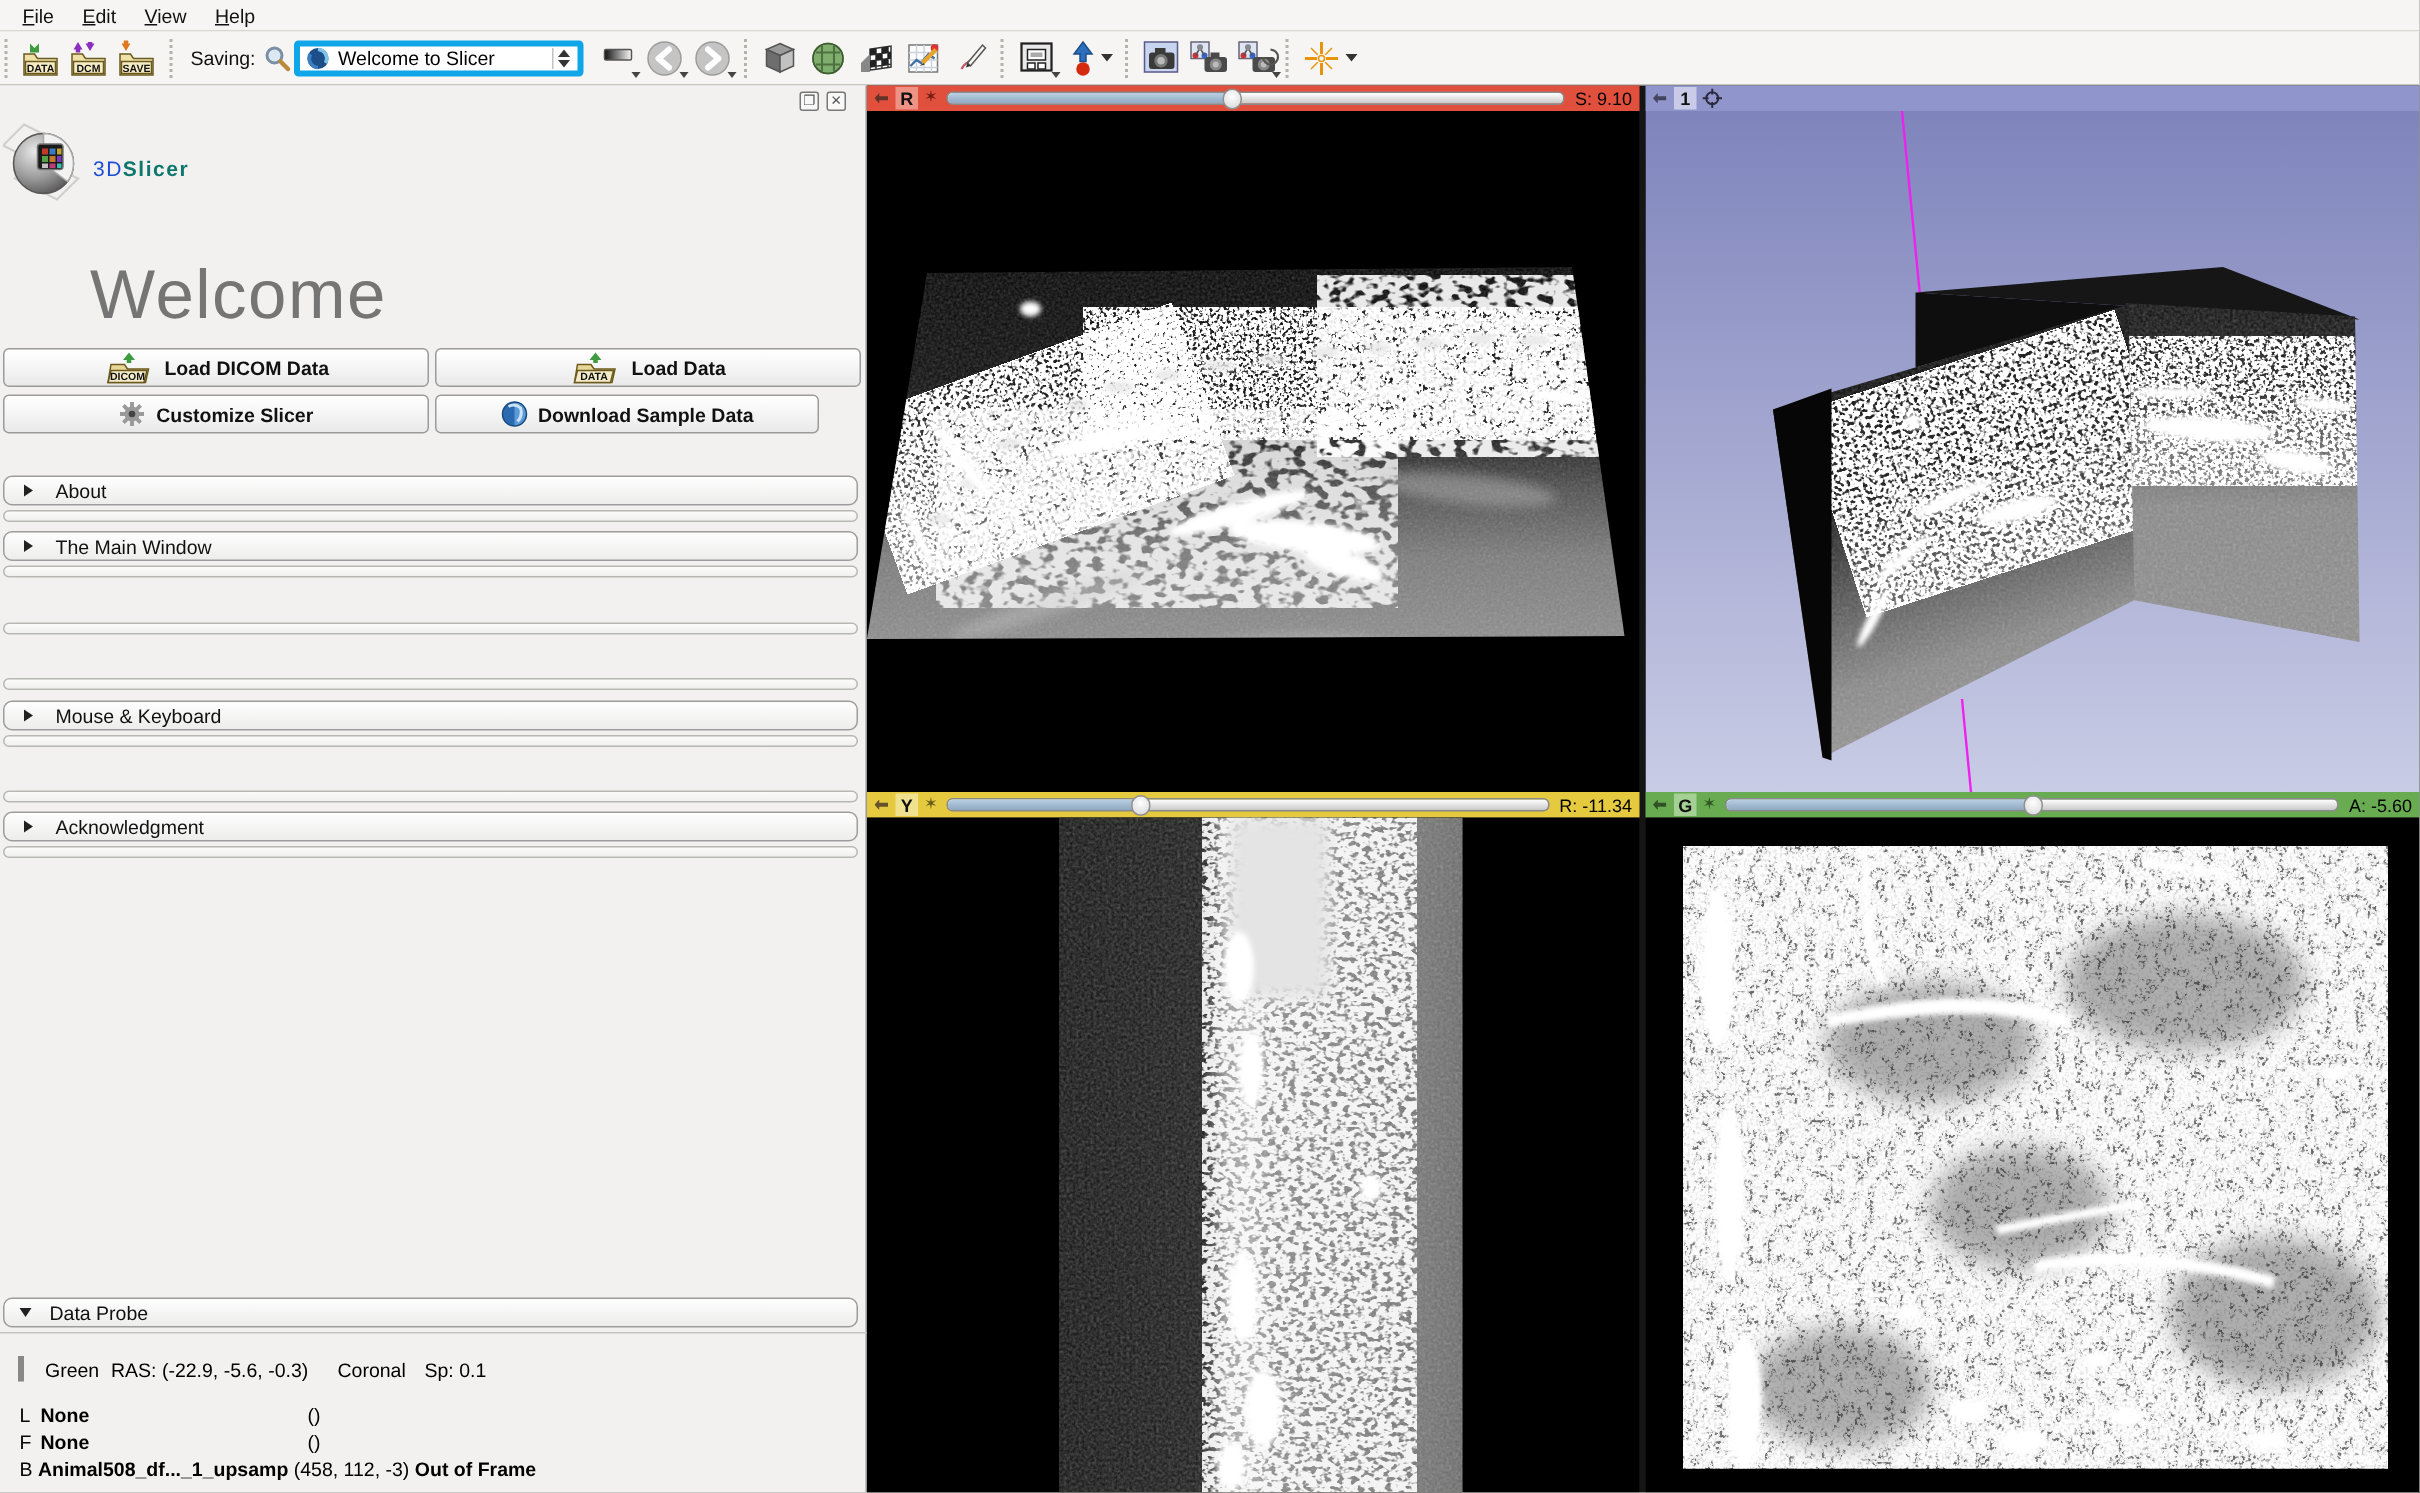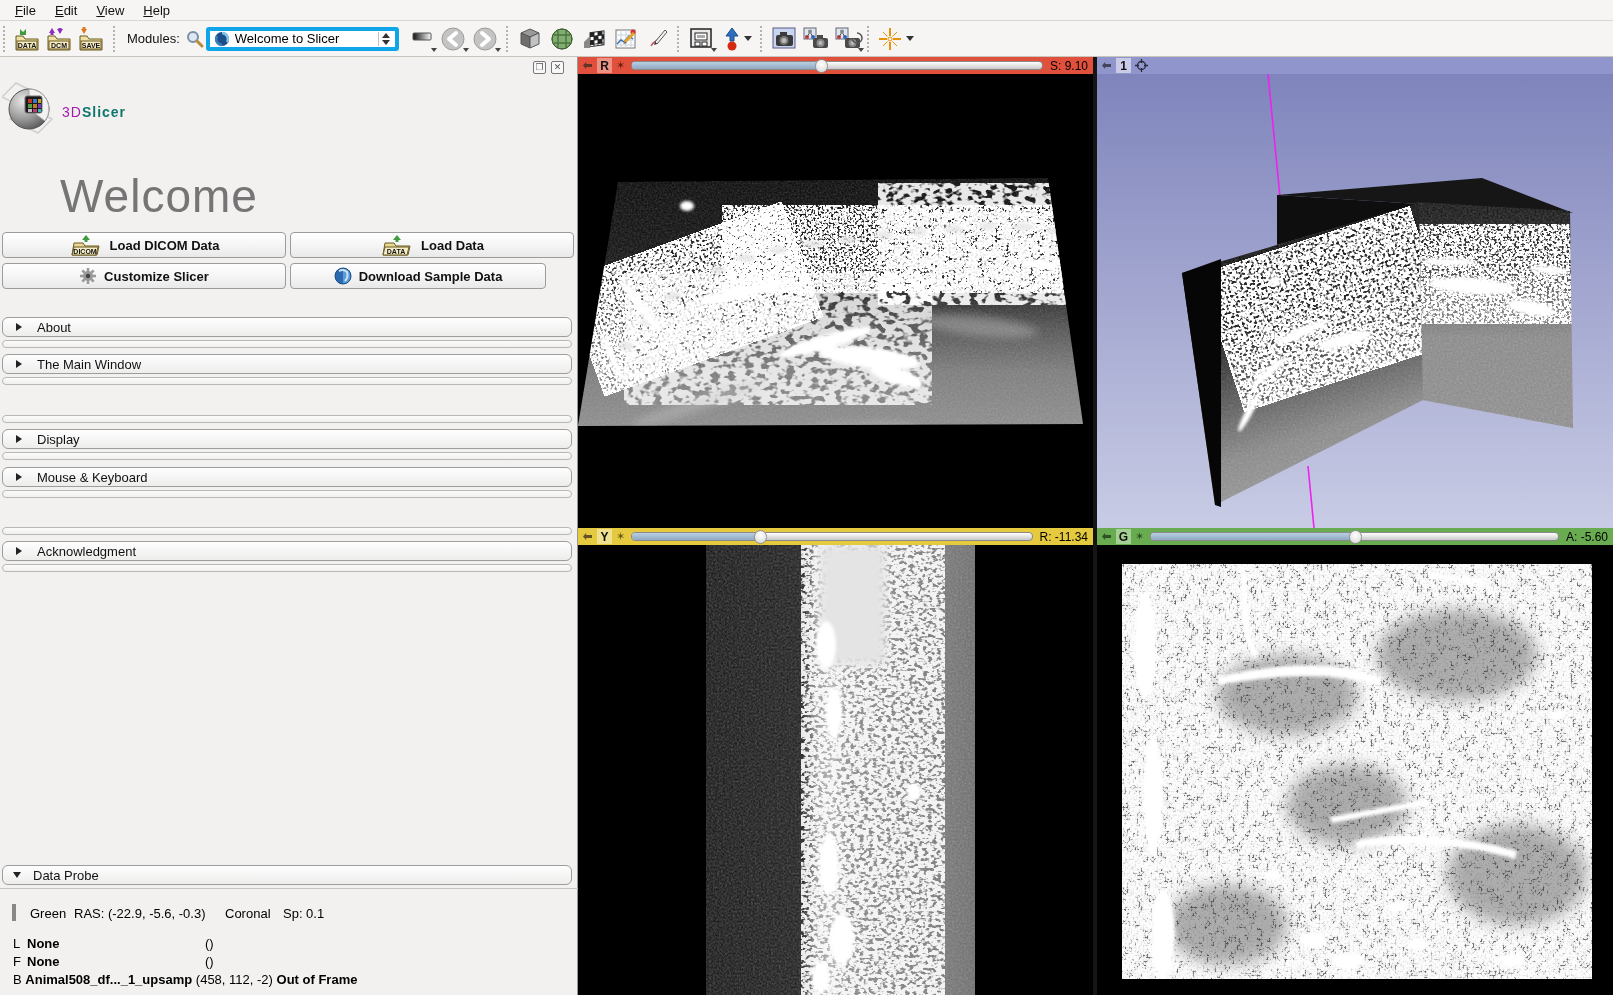--- a/index.html
+++ b/index.html
@@ -74,21 +74,21 @@
   <span class="tb-btn">
     <svg width="30" height="30">
         <polygon points="8,10 11,5 5,5" fill="#e07820"></polygon>
         <rect x="6.5" y="3" width="3" height="3" fill="#e07820"></rect>
         <path d="M4 12 l7 0 2 3 13 0 0 11 -22 0 z" fill="#efe0a8" stroke="#6b5a1e"></path>
         <rect x="5" y="17" width="20" height="8" fill="#f6ecc4" stroke="#6b5a1e"></rect>
         <text x="15" y="24" font-size="7" font-weight="bold" text-anchor="middle" fill="#111">SAVE</text>
       </svg>
   </span>
   <span class="tb-handle" style="margin-left:6px;"></span>
-  <span class="tb-label">Modules:</span>
+  <span class="tb-label">Saving:</span>
   <span class="tb-btn" style="width:22px">
     <svg width="20" height="20">
         <circle cx="8" cy="8" r="5" fill="#dce8f2" stroke="#7a8fa5" stroke-width="2"></circle>
         <line x1="12" y1="12" x2="17" y2="17" stroke="#b98a3c" stroke-width="3" stroke-linecap="round"></line>
       </svg>
   </span>
   <div id="module-combo">
     <svg width="16" height="16">
         <circle cx="8" cy="8" r="7" fill="#1c4e8a"></circle>
         <path d="M8 2 a6 6 0 0 1 5 9" stroke="#7fc3e8" stroke-width="2.5" fill="none"></path>
@@ -274,21 +274,21 @@
         <rect x="31" y="18" width="4" height="4" fill="#3a7ac0"></rect>
         <rect x="36" y="18" width="3" height="4" fill="#c0a42a"></rect>
       <rect x="26" y="23" width="4" height="4" fill="#54a045"></rect>
         <rect x="31" y="23" width="4" height="4" fill="#c07a2a"></rect>
         <rect x="36" y="23" width="3" height="4" fill="#7a3ac0"></rect>
       <rect x="26" y="28" width="4" height="3" fill="#c0c0c0"></rect>
         <rect x="31" y="28" width="4" height="3" fill="#c03a7a"></rect>
         <rect x="36" y="28" width="3" height="3" fill="#3ac0b0"></rect>
     </g>
   </svg>
-  <span style="position:absolute;left:62px;top:47px;font-size:14px;letter-spacing:1px"><span style="color:#a21caf">3D</span><span style="color:#0f766e;font-weight:bold">Slicer</span></span>
+  <span style="position:absolute;left:62px;top:47px;font-size:14px;letter-spacing:1px"><span style="color:#1d4ed8">3D</span><span style="color:#0f766e;font-weight:bold">Slicer</span></span>
 
   <div id="welcome-title">Welcome</div>
 
   <div class="wbtn" style="left:2px;top:175px;width:284px">
     <svg width="34" height="22">
         <polygon points="17,1 21,6 13,6" fill="#3f9b3f"></polygon>
         <rect x="15.5" y="4" width="3" height="4" fill="#3f9b3f"></rect>
         <path d="M5 9 l9 0 2 3 14 0 -2 9 -25 0 z" fill="#e8d898" stroke="#6b5a1e"></path>
         <path d="M5 13 l24 0 -2 8 -24 0 z" fill="#f4ecc8" stroke="#6b5a1e"></path>
         <text x="16" y="19.5" font-size="7" font-weight="bold" text-anchor="middle" fill="#111">DICOM</text>
@@ -334,24 +334,20 @@
       <span class="tri"></span>
       <span class="clabel">About</span>
     </div>
   <div class="cstrip" style="top:283px"></div>
   <div class="csection" style="top:297px">
       <span class="tri"></span>
       <span class="clabel">The Main Window</span>
     </div>
   <div class="cstrip" style="top:320px"></div>
   <div class="cstrip" style="top:358px"></div>
-  <div class="csection" style="top:372px">
-      <span class="tri"></span>
-      <span class="clabel">Display</span>
-    </div>
   <div class="cstrip" style="top:395px"></div>
   <div class="csection" style="top:410px">
       <span class="tri"></span>
       <span class="clabel">Mouse &amp; Keyboard</span>
     </div>
   <div class="cstrip" style="top:433px"></div>
   <div class="cstrip" style="top:470px"></div>
   <div class="csection" style="top:484px">
       <span class="tri"></span>
       <span class="clabel">Acknowledgment</span>
@@ -370,21 +366,21 @@
     <span class="probe-text" style="left:283px;top:17px">Sp: 0.1</span>
 
     <span class="probe-text" style="left:13px;top:47px">L</span>
     <span class="probe-text probe-bold" style="left:27px;top:47px">None</span>
     <span class="probe-text" style="left:205px;top:47px">()</span>
 
     <span class="probe-text" style="left:13px;top:65px">F</span>
     <span class="probe-text probe-bold" style="left:27px;top:65px">None</span>
     <span class="probe-text" style="left:205px;top:65px">()</span>
 
-    <span class="probe-text" style="left:13px;top:83px"><span>B</span> <span class="probe-bold">Animal508_df..._1_upsamp</span> <span>(458, 112, -2)</span> <span class="probe-bold">Out of Frame</span></span>
+    <span class="probe-text" style="left:13px;top:83px"><span>B</span> <span class="probe-bold">Animal508_df..._1_upsamp</span> <span>(458, 112, -3)</span> <span class="probe-bold">Out of Frame</span></span>
   </div>
 </div>
 
 <div id="views">
 
   <div class="view" style="left:0;top:0;width:515px;height:471px">
     <div class="viewbar" style="background: rgb(224, 80, 60);">
       <span class="pin-icon"></span>
       <span class="vchip" style="background: rgb(239, 146, 134);">R</span>
       <span class="star-icon" style="color:#58120a">✶</span>

